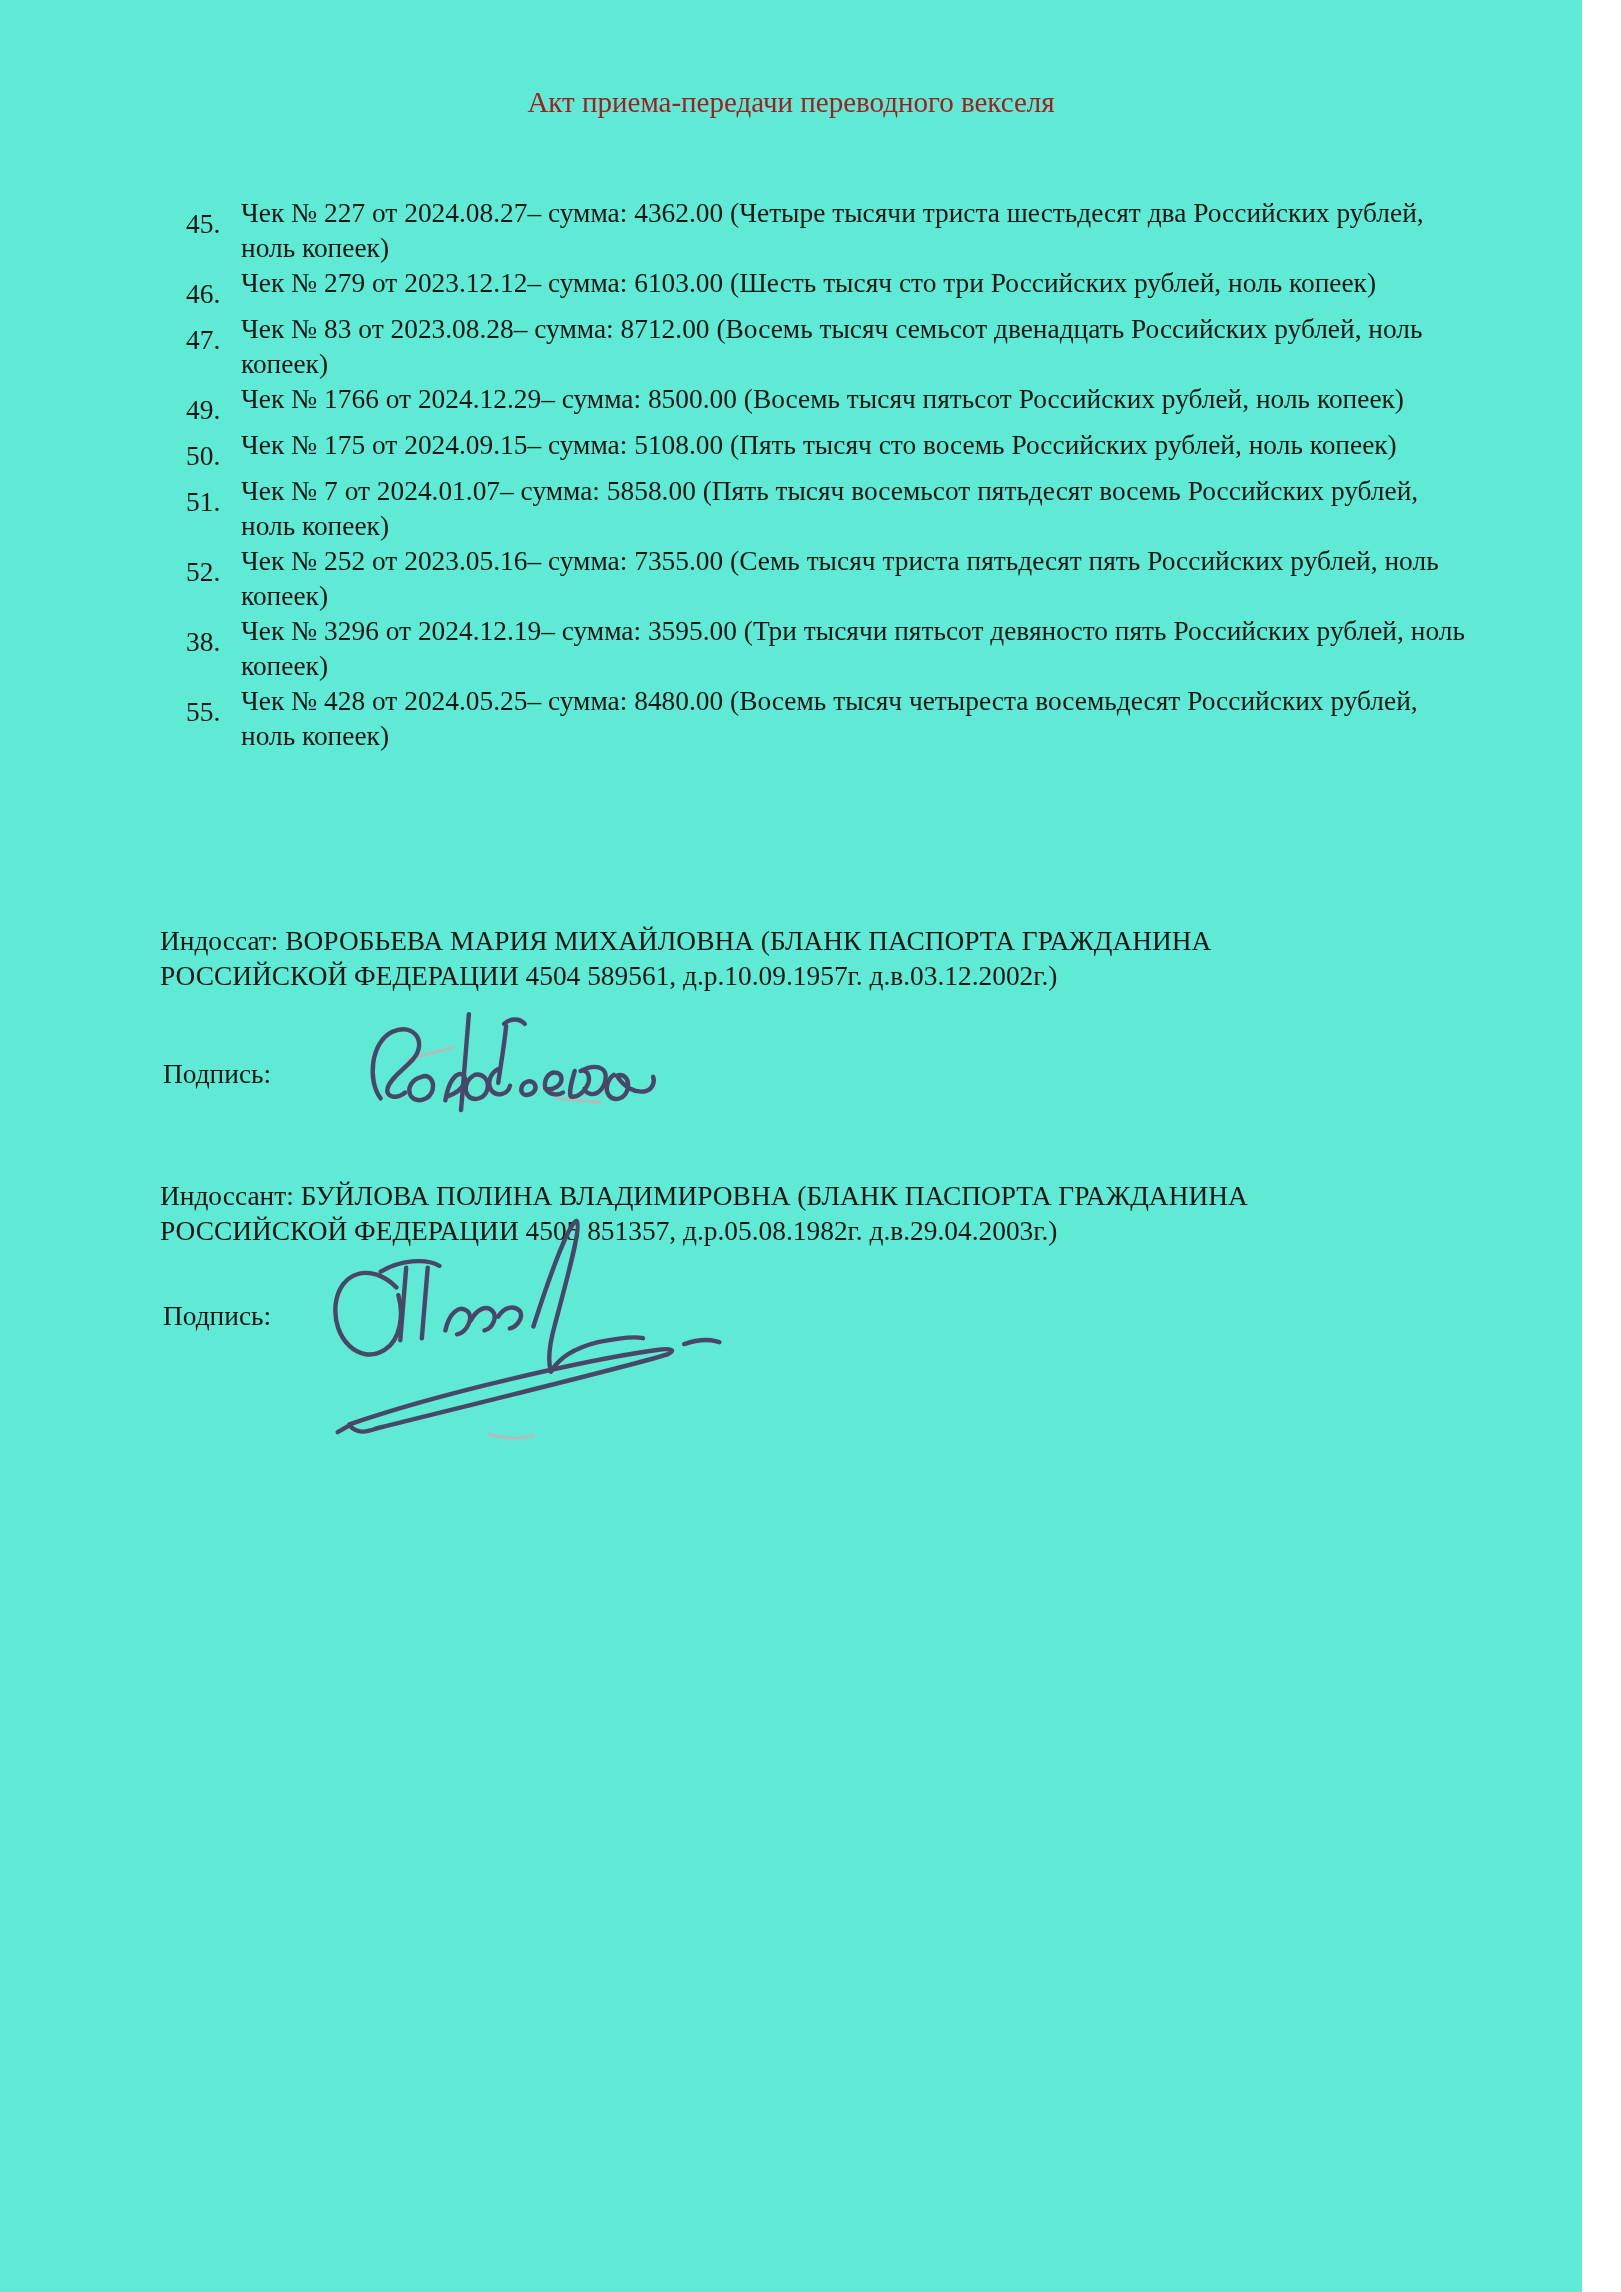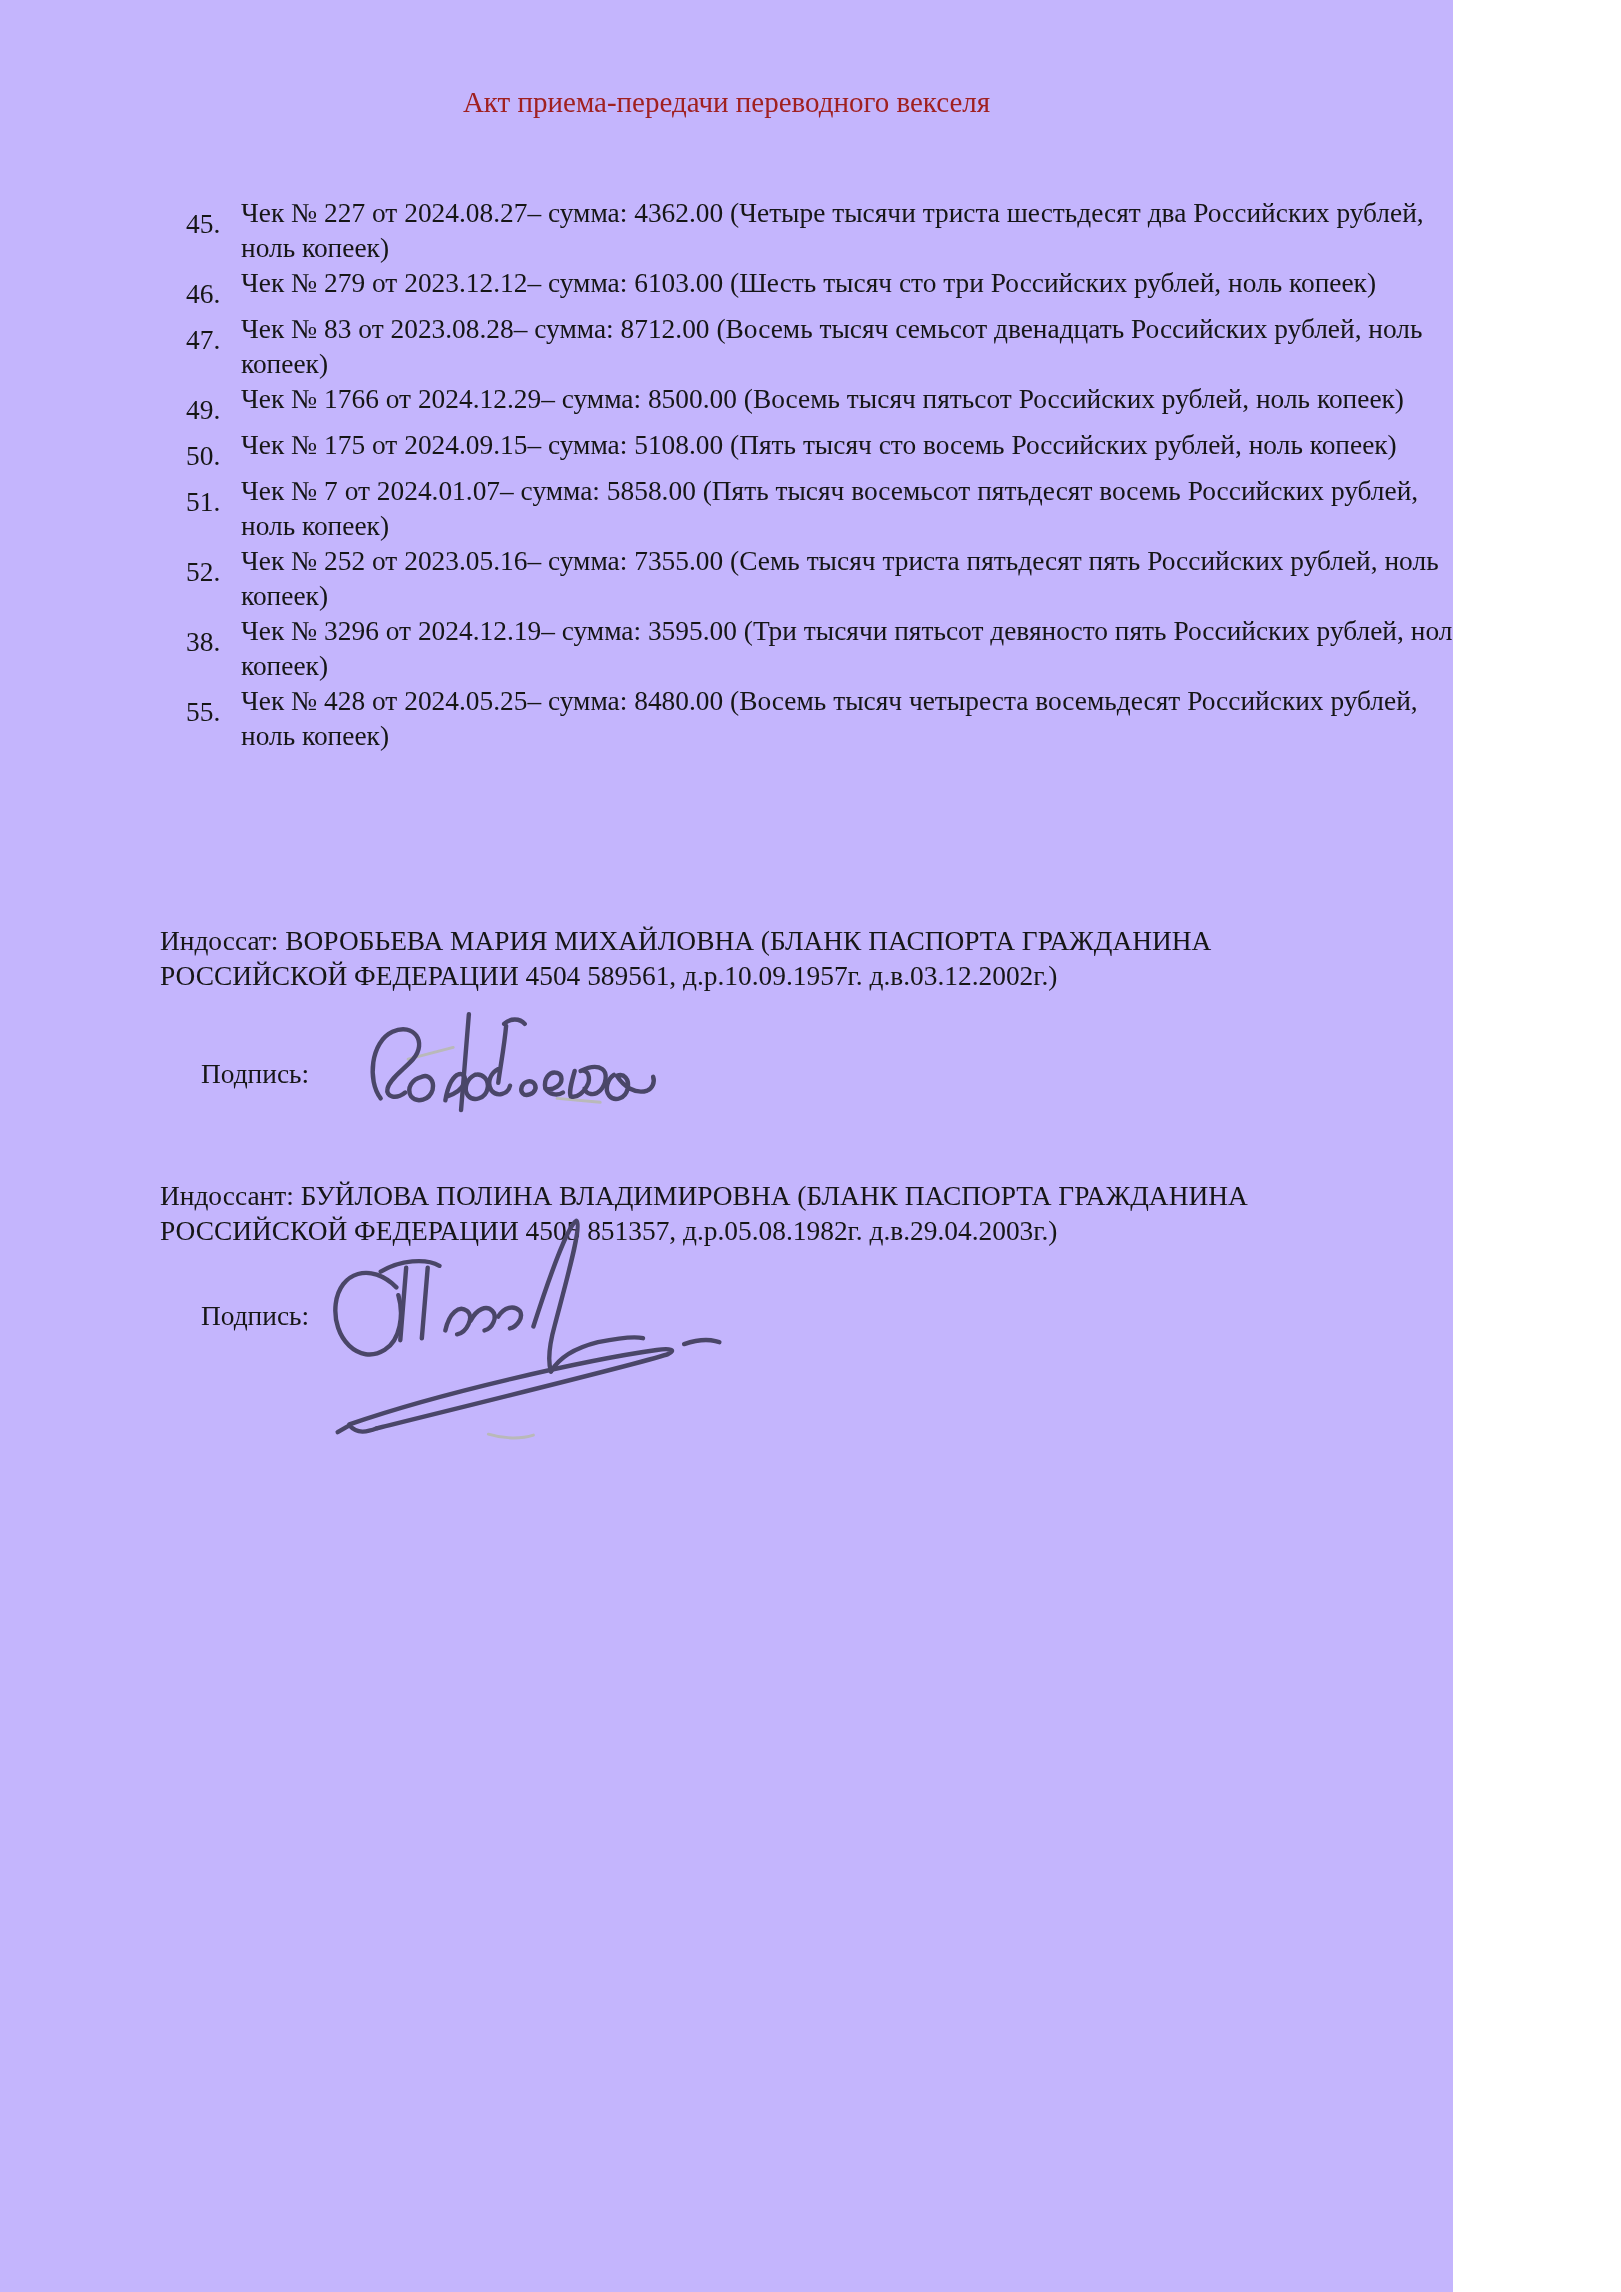--- a/index.html
+++ b/index.html
@@ -5,23 +5,23 @@
   :root{
     --accent_red:#a02020;
     --ink:#4a4668;
     --text:#161616;
     --faint:#b9b9b9;
   }
   *{margin:0;padding:0;box-sizing:border-box;}
   html,body{background:#ffffff;}
   .page{
     position:relative;
-    width:1453px;
+    width:1582px;
     height:2293px;
-    background:#c4b5fd;
+    background:#5eead4;
     font-family:"Liberation Serif","DejaVu Serif",serif;
     color:var(--text);
     overflow:hidden;
   }
   
   .doc-header{
     position:absolute;
     top:84px;left:0;right:0;
     text-align:center;
     color:var(--accent_red);
@@ -49,21 +49,20 @@
     line-height:35px;
     white-space:nowrap;
   }
   .para-endorsee{top:924px;}
   .para-endorser{top:1179px;}
   .sig-label{
     position:absolute;
     left:163px;
     font-size:27.4px;
     line-height:34px;
-    margin-left:38px;
   }
   .sig-label-1{top:1057px;}
   .sig-label-2{top:1299px;}
   .sig{position:absolute;}
   .sig-1{left:365px;top:1008px;width:294px;height:120px;}
   .sig-2{left:312px;top:1211px;width:480px;height:230px;}
   .sig path{fill:none;stroke:var(--ink);stroke-width:4.5;stroke-linecap:round;stroke-linejoin:round;}
   .sig path.faint{stroke:var(--faint);stroke-width:3;}
 </style>
 </head>

